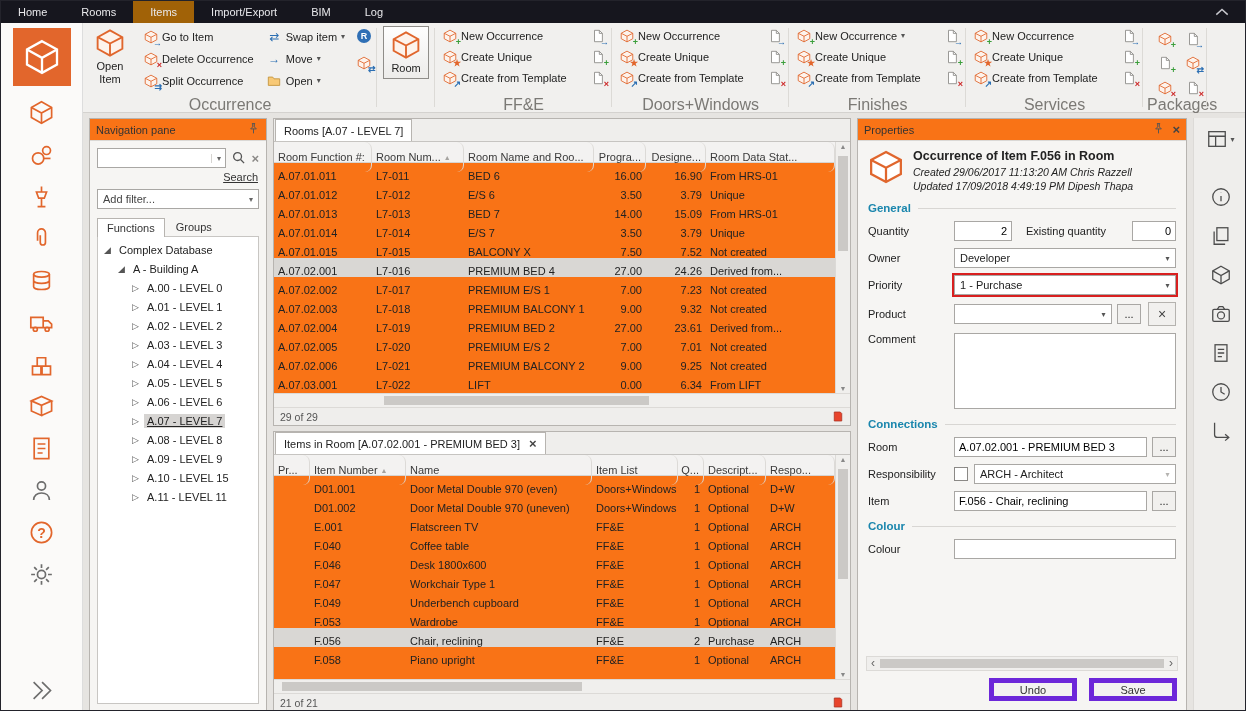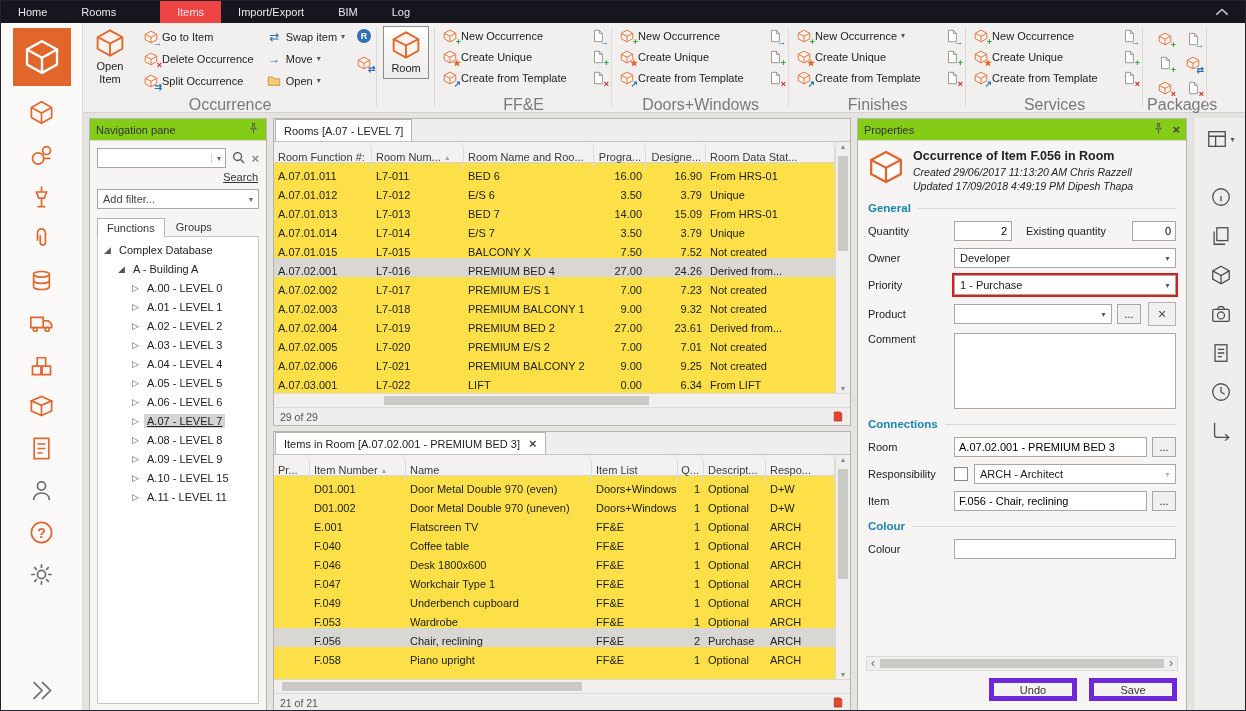--- a/index.html
+++ b/index.html
@@ -6,21 +6,21 @@
   html,body { width:1246px; height:711px; overflow:hidden; }
   body { font-family:"Liberation Sans", sans-serif; font-size:11px; color:#222; background:#e6e4e1; }
   button { font:inherit; background:none; border:none; text-align:left; color:inherit; }
 
   .app { position:relative; width:1246px; height:711px; background:#e6e4e1; border:1px solid #23232b; overflow:hidden; }
 
   
   .topbar { position:absolute; left:0; top:0; width:100%; height:22px; background:#16161e; display:flex; align-items:stretch; z-index:5; }
   .toptabs { display:flex; }
   .top-tab { color:#e9e9ec; font-size:11px; padding:0 17px; display:flex; align-items:center; white-space:nowrap; }
-  .top-tab.active { background:#ef4444;margin-left:27px; }
+  .top-tab.active { background:#a16207; }
   .collapse { margin-left:auto; padding:0 16px; display:flex; align-items:center; }
   .collapse svg { width:14px; height:8px; }
 
   
   .leftbar { position:absolute; left:0; top:22px; width:82px; height:689px; background:#fbfaf9; border-right:1px solid #ddd; display:flex; flex-direction:column; align-items:center; padding:5px 0 6px; gap:10px; }
   .module-tile { width:58px; height:58px; background:#e2662c; display:flex; align-items:center; justify-content:center; flex:none; }
   .module-tile svg { width:40px; height:40px; stroke:#fff; fill:none; stroke-width:1.4; }
   .lb-ic { width:34px; height:32px; display:flex; align-items:center; justify-content:center; flex:none; }
   .lb-ic svg { width:27px; height:27px; stroke:#e2662c; fill:none; stroke-width:1.5; }
   .lb-ic.gray svg { stroke:#6d6d6d; }
@@ -48,22 +48,22 @@
   .ic { position:relative; width:15px; height:15px; display:inline-flex; align-items:center; justify-content:center; flex:none; }
   .ic svg { width:14px; height:14px; }
   .badge { position:absolute; right:-4px; bottom:-4px; font-size:9px; font-weight:bold; line-height:1; }
   .badge.green{color:#3a9e3a}.badge.red{color:#cc2222}.badge.blue{color:#2c6fb3}.badge.orange{color:#e2662c}
   .gly { width:15px; text-align:center; font-size:12px; color:#2c6fb3; flex:none; }
   .rcircle { width:14px; height:14px; border-radius:50%; background:#2f6fb5; color:#fff; font-size:9px; font-weight:bold; display:inline-flex; align-items:center; justify-content:center; }
   .pkg { width:64px; }
   .pkg-grid { display:grid; grid-template-columns:18px 18px; gap:8px 10px; padding:6px 6px 0 10px; }
 
   
-  .panel { position:absolute; background:#fde047; border:1px solid #b7b4b0; display:flex; flex-direction:column; overflow:hidden; }
-  .phead { height:22px; display:flex; align-items:center; gap:7px; padding:0 6px; background:#84cc16; border-bottom:1px solid #dad8d5; flex:none; }
+  .panel { position:absolute; background:#f97316; border:1px solid #b7b4b0; display:flex; flex-direction:column; overflow:hidden; }
+  .phead { height:22px; display:flex; align-items:center; gap:7px; padding:0 6px; background:#f97316; border-bottom:1px solid #dad8d5; flex:none; }
   .phead .ptitle { flex:1; color:#333; }
   .pin svg { width:13px; height:13px; }
   .closex { color:#444; font-size:13px; font-weight:bold; line-height:1; }
 
   
   .navpane { left:88px; top:117px; width:178px; height:594px; background:#f6f5f3; }
   .nav-search { display:flex; align-items:center; gap:5px; padding:7px 7px 3px; }
   .searchcombo { flex:1; height:20px; background:#fff; border:1px solid #a9a7a4; display:flex; align-items:center; }
   .searchcombo .ctext { flex:1; }
   .searchcombo .ccaret { width:14px; text-align:center; color:#666; font-size:8px; border-left:1px solid #d6d4d1; }

